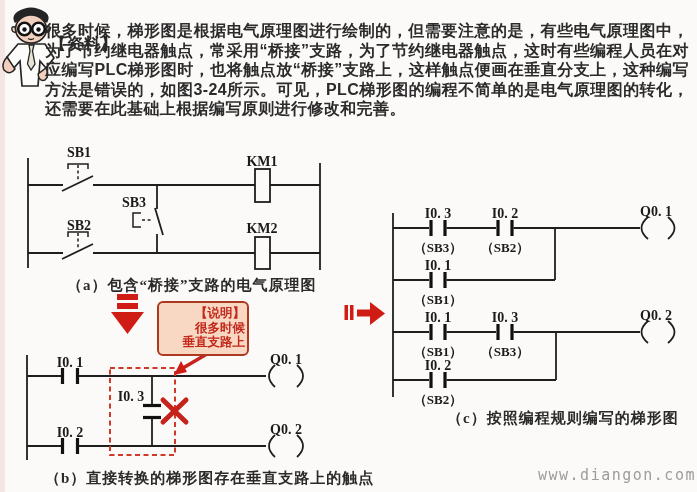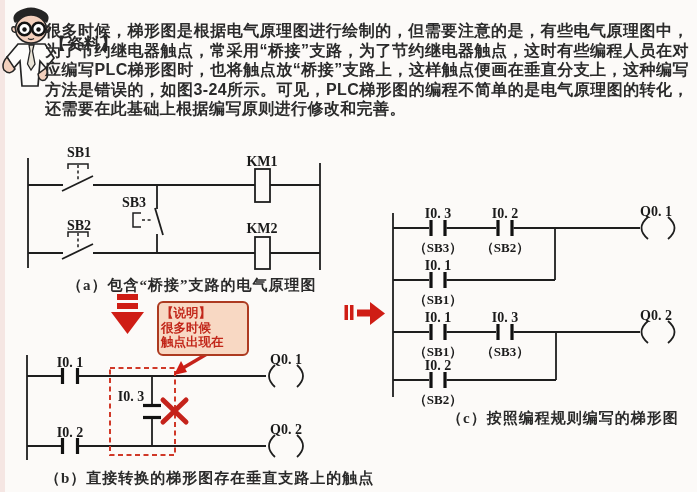--- a/index.html
+++ b/index.html
@@ -16,21 +16,21 @@
   }
   #res-paragraph{
     position:absolute;left:45px;top:21px;width:644px;
     font-weight:bold;font-size:16px;line-height:19.5px;color:#2b2b2b;
     letter-spacing:0.4px;text-align:justify;
   }
   
   #callout{
     position:absolute;left:157px;top:301px;width:84px;
     background:#f8d8c3;border:2px solid #ad3a20;border-radius:6px;
-    padding:3px 2px 4px 2px;text-align:left;
+    padding:3px 2px 4px 2px;text-align:right;
     color:#c2271a;font-weight:bold;font-size:12.5px;line-height:14.5px;
     font-family:"Liberation Sans","DejaVu Sans",sans-serif;
   }
   
   #watermark{
     position:absolute;left:538px;top:466px;
     font-family:"DejaVu Sans Mono","Liberation Mono",monospace;
     font-size:15px;letter-spacing:1.5px;color:#9c9c9c;
   }
   
@@ -218,16 +218,17 @@
 
       <text class="lbl" x="438" y="370" text-anchor="middle">I0. 2</text>
       <text class="sub" x="438" y="404" text-anchor="middle">（SB2）</text>
       <text class="cap" x="447" y="423">（c）按照编程规则编写的梯形图</text>
     </g>
   </svg>
 
   <div id="callout">
     <div>【说明】</div>
     <div>很多时候</div>
-    <div>触点出现在</div>
+    <div>垂直支路上</div>
   </div>
 
+  <div id="watermark">www.diangon.com</div>
 </div>
 
 </body></html>

